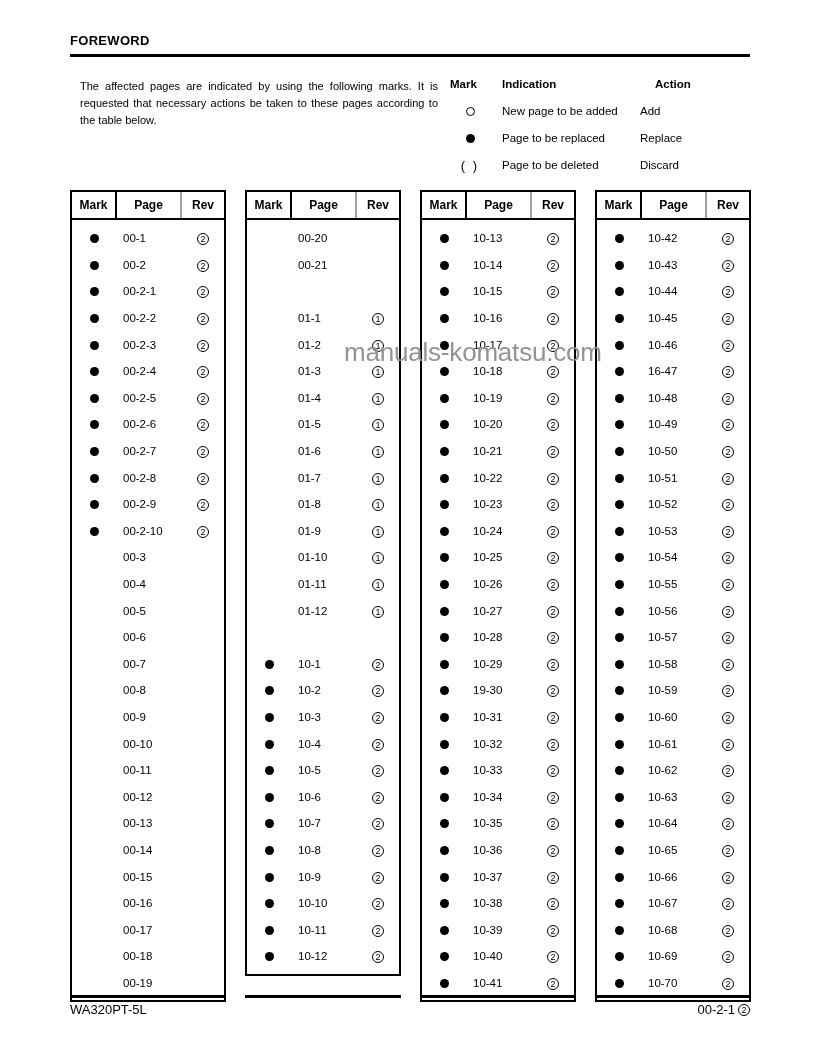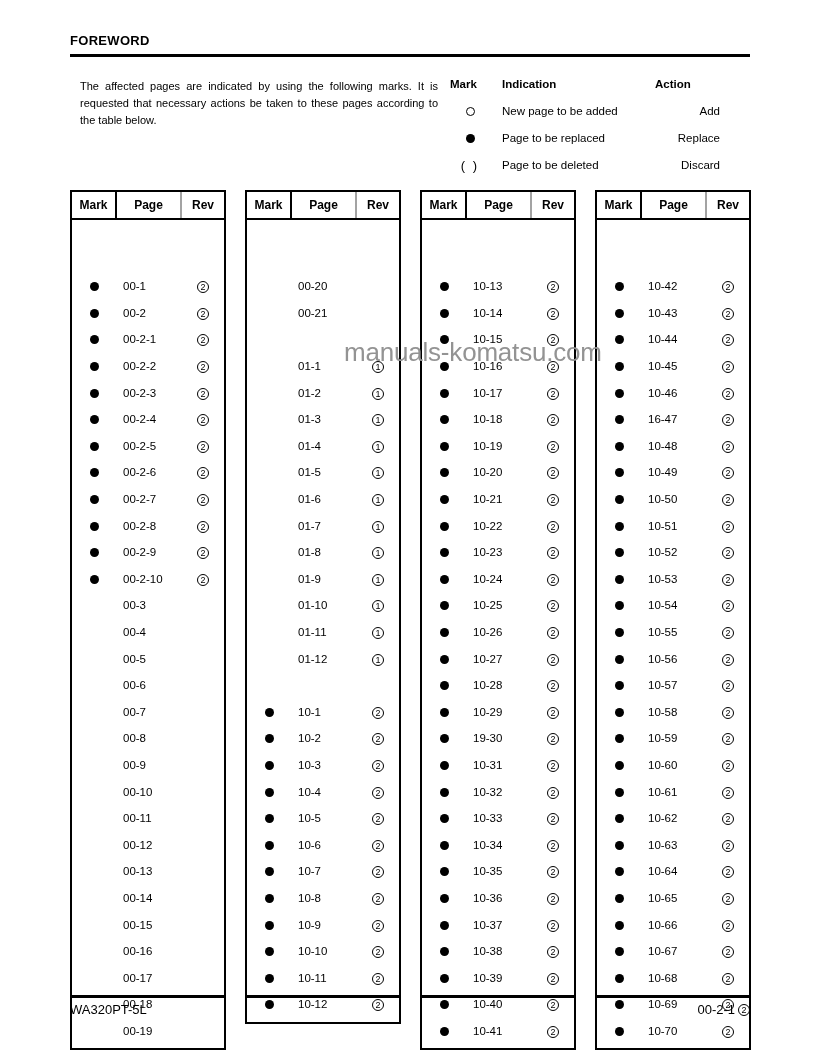--- a/index.html
+++ b/index.html
@@ -75,21 +75,21 @@
   }
   .legend-row .lr-ind {
     position: absolute;
     left: 52px;
     line-height: 27px;
   }
   .legend-row .lr-act {
     position: absolute;
     left: 190px;
     width: 80px;
-    text-align: right;
+    text-align: left;
     line-height: 27px;
   }
 
   .mark-open {
     display: inline-block;
     width: 9px;
     height: 9px;
     border: 1.6px solid #000;
     border-radius: 50%;
     vertical-align: middle;
@@ -134,21 +134,21 @@
     font-weight: bold;
     display: flex;
     align-items: center;
     justify-content: center;
     box-sizing: border-box;
   }
   .th-mark { width: 45px; border-right: 2px solid #000; }
   .th-page { width: 65px; border-right: 2px solid #a3a3a3; }
   .th-rev  { width: 42px; }
 
-  .tbody { padding-top: 12px; padding-bottom: 4px; margin-top: 41px; }
+  .tbody { padding-top: 5px; padding-bottom: 4px; }
 
   .trow {
     display: flex;
     height: 26.6px;
     align-items: center;
   }
   .trow .cell-mark {
     width: 45px;
     text-align: center;
     box-sizing: border-box;

